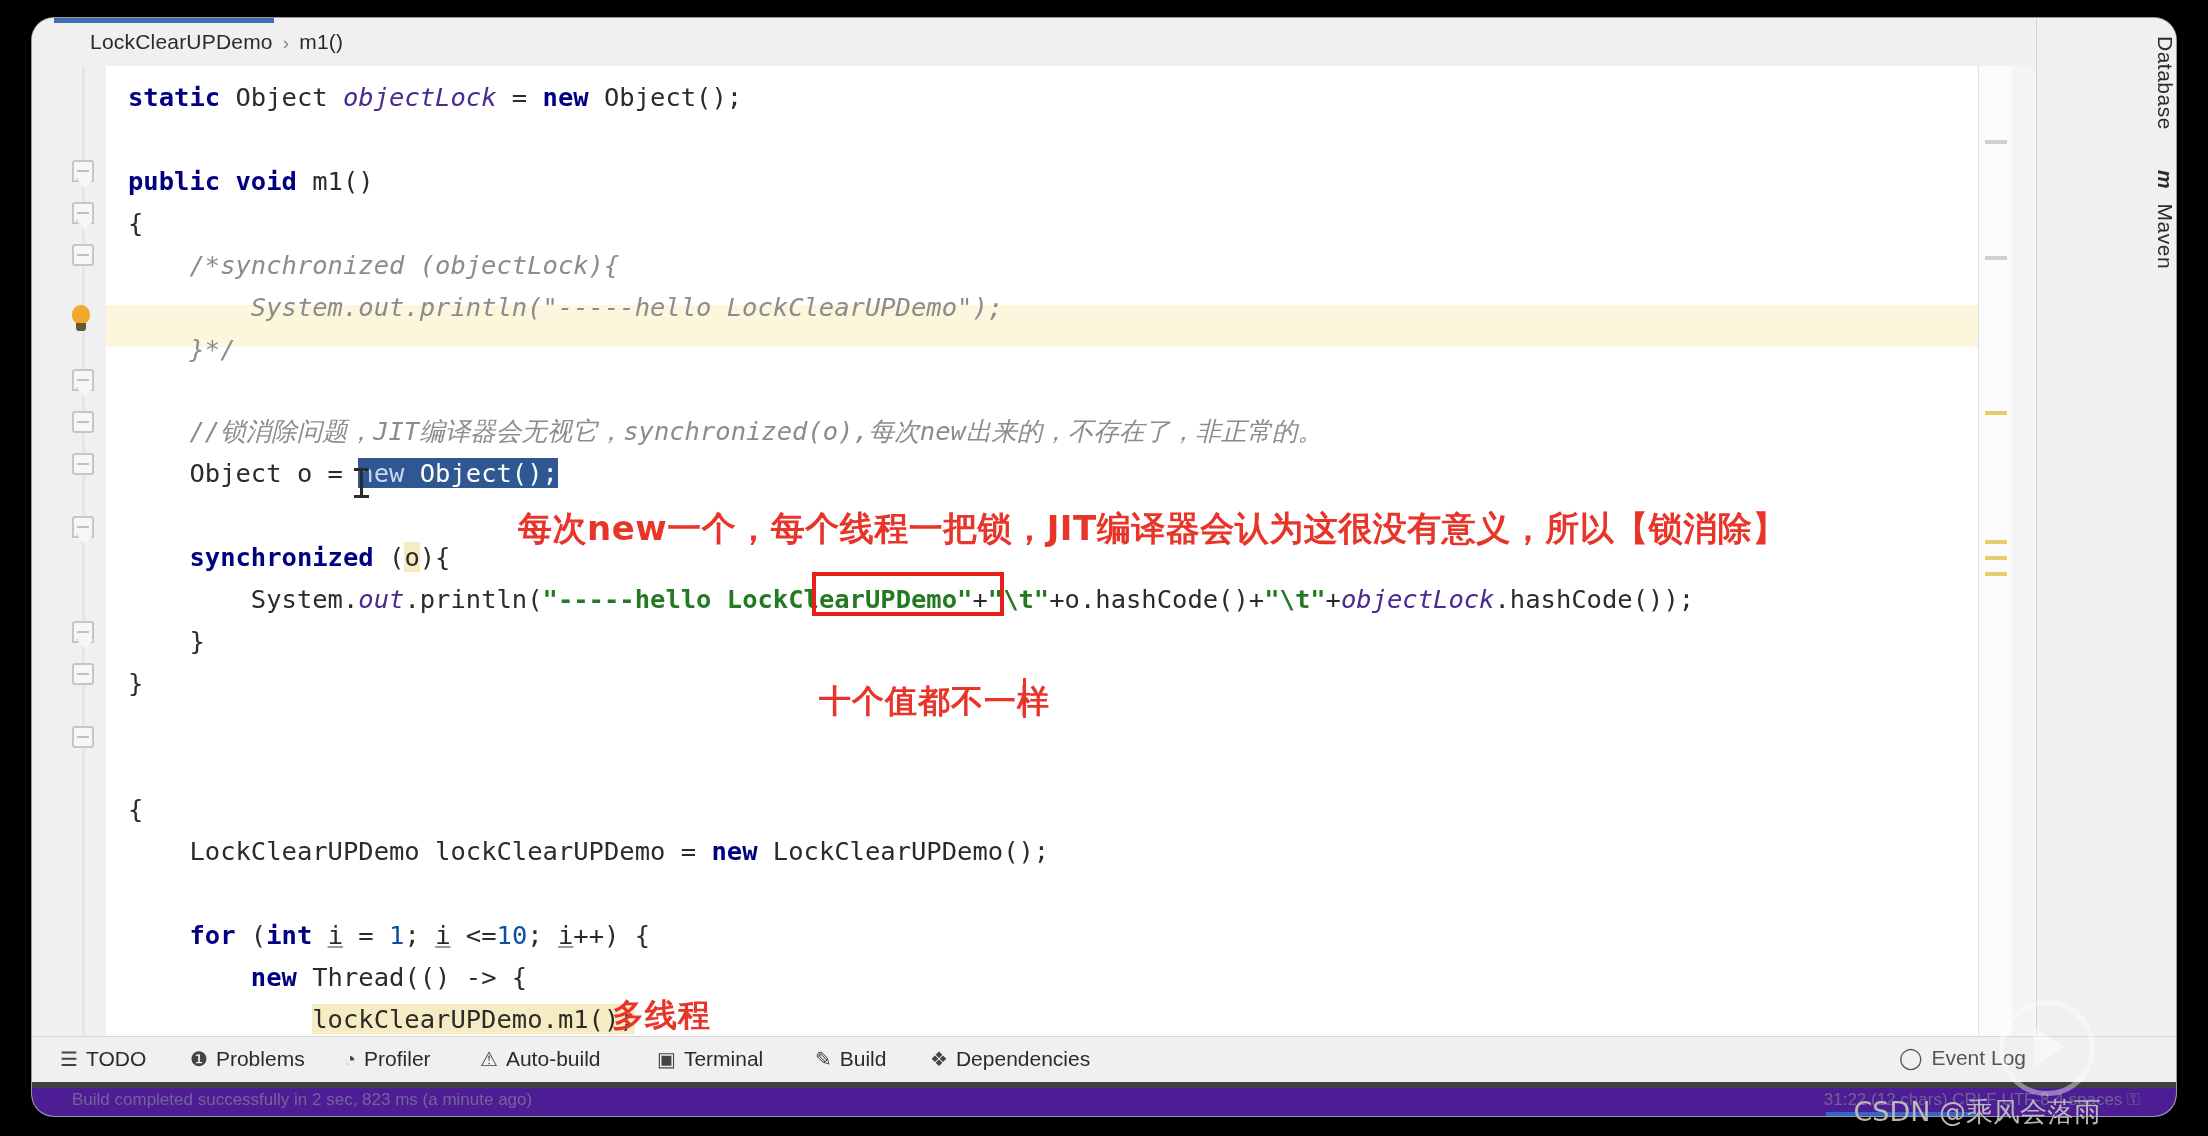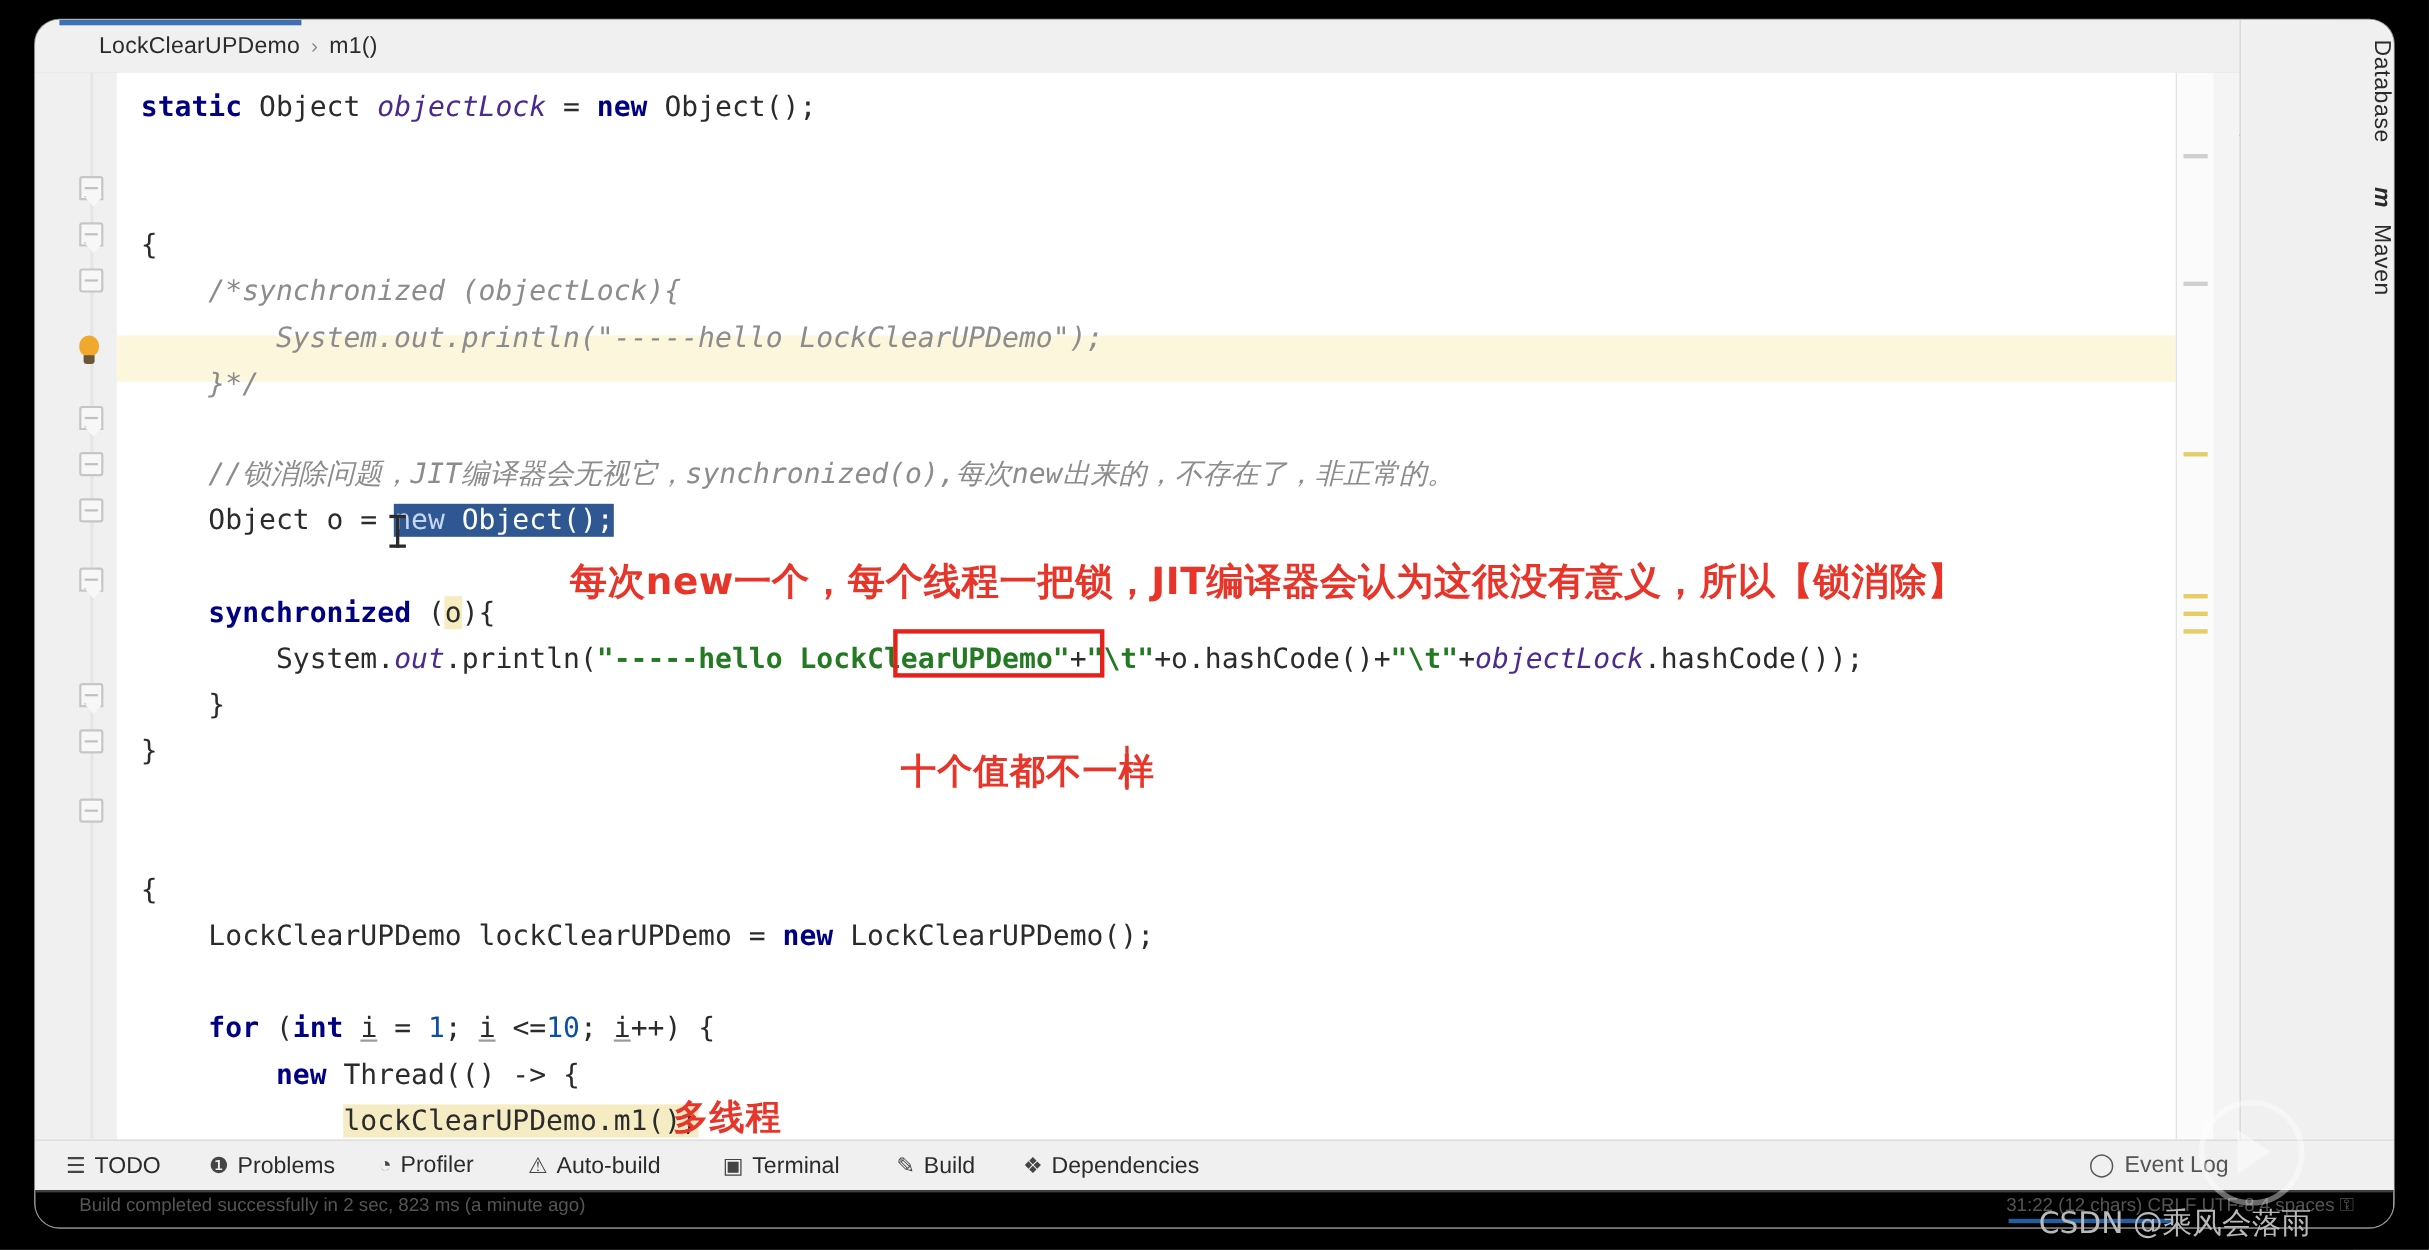--- a/index.html
+++ b/index.html
@@ -103,22 +103,22 @@
   
   #bottom-bar{position:absolute;left:0;top:1018px;width:2144px;height:46px;background:#f0f0f0;
               border-top:1px solid #d6d6d6;}
   .btool{position:absolute;top:10px;display:flex;align-items:center;gap:8px;font-size:21px;color:#2b2b2b;}
   .btool .g{font-size:20px;color:#444;}
 
   #event-log{position:absolute;right:150px;top:1028px;display:flex;align-items:center;gap:9px;
              font-size:21px;color:#555;}
 
   
-  #status-bar{position:absolute;left:0;top:1064px;width:2144px;height:34px;background:#000000;
-              border-top:2px solid #404040;overflow:hidden;}
+  #status-bar{position:absolute;left:0;top:1064px;width:2144px;height:34px;background:#4c1d95;
+              border-top:6px solid #404040;overflow:hidden;}
   #status-left{position:absolute;left:40px;top:2px;font-size:17px;color:#9a9a9a;
                font-family:"Liberation Sans",sans-serif;opacity:.55;}
   #status-right{position:absolute;right:36px;top:2px;font-size:17px;color:#8e8e8e;opacity:.6;}
   #status-underline{position:absolute;right:200px;top:24px;width:150px;height:4px;background:#2f7fd6;opacity:.75;}
 
   
   #play-wm{position:absolute;right:44px;bottom:40px;width:86px;height:86px;border-radius:50%;
            border:5px solid rgba(255,255,255,.75);opacity:.55;}
   #play-wm:after{content:"";position:absolute;left:30px;top:22px;border-left:30px solid rgba(255,255,255,.85);
            border-top:20px solid transparent;border-bottom:20px solid transparent;}
@@ -169,20 +169,21 @@
       <div class="fold square" style="top:660px"></div>
     </div>
 
     <div id="editor">
       <div id="current-line" style="top:239px"></div>
 
       <div id="code">
 
         <div class="ln" style="top:10px"><span class="kw">static</span> <span class="cls">Object</span> <span class="fld">objectLock</span> = <span class="kw">new</span> <span class="cls">Object</span>();</div>
 
+        <div class="ln" style="top:94px"><span class="kw">public</span> <span class="kw">void</span> <span class="mth">m1</span>()</div>
         <div class="ln" style="top:136px">{</div>
 
         <div class="ln" style="top:178px">    <span class="cmt">/*synchronized (objectLock){</span></div>
         <div class="ln" style="top:220px">        <span class="cmt">System.out.println("-----hello LockClearUPDemo");</span></div>
         <div class="ln" style="top:262px">    <span class="cmt">}*/</span></div>
 
         <div class="ln" style="top:344px">    <span class="cmt">//锁消除问题，JIT编译器会无视它，synchronized(o),每次new出来的，不存在了，非正常的。</span></div>
         <div class="ln" style="top:386px">    <span class="cls">Object</span> o = <span class="sel"><span style="color:#c7d7f2">new</span> Object();</span></div>
 
         <div class="ln" style="top:470px">    <span class="kw">synchronized</span> (<span class="hlsm">o</span>){</div>

